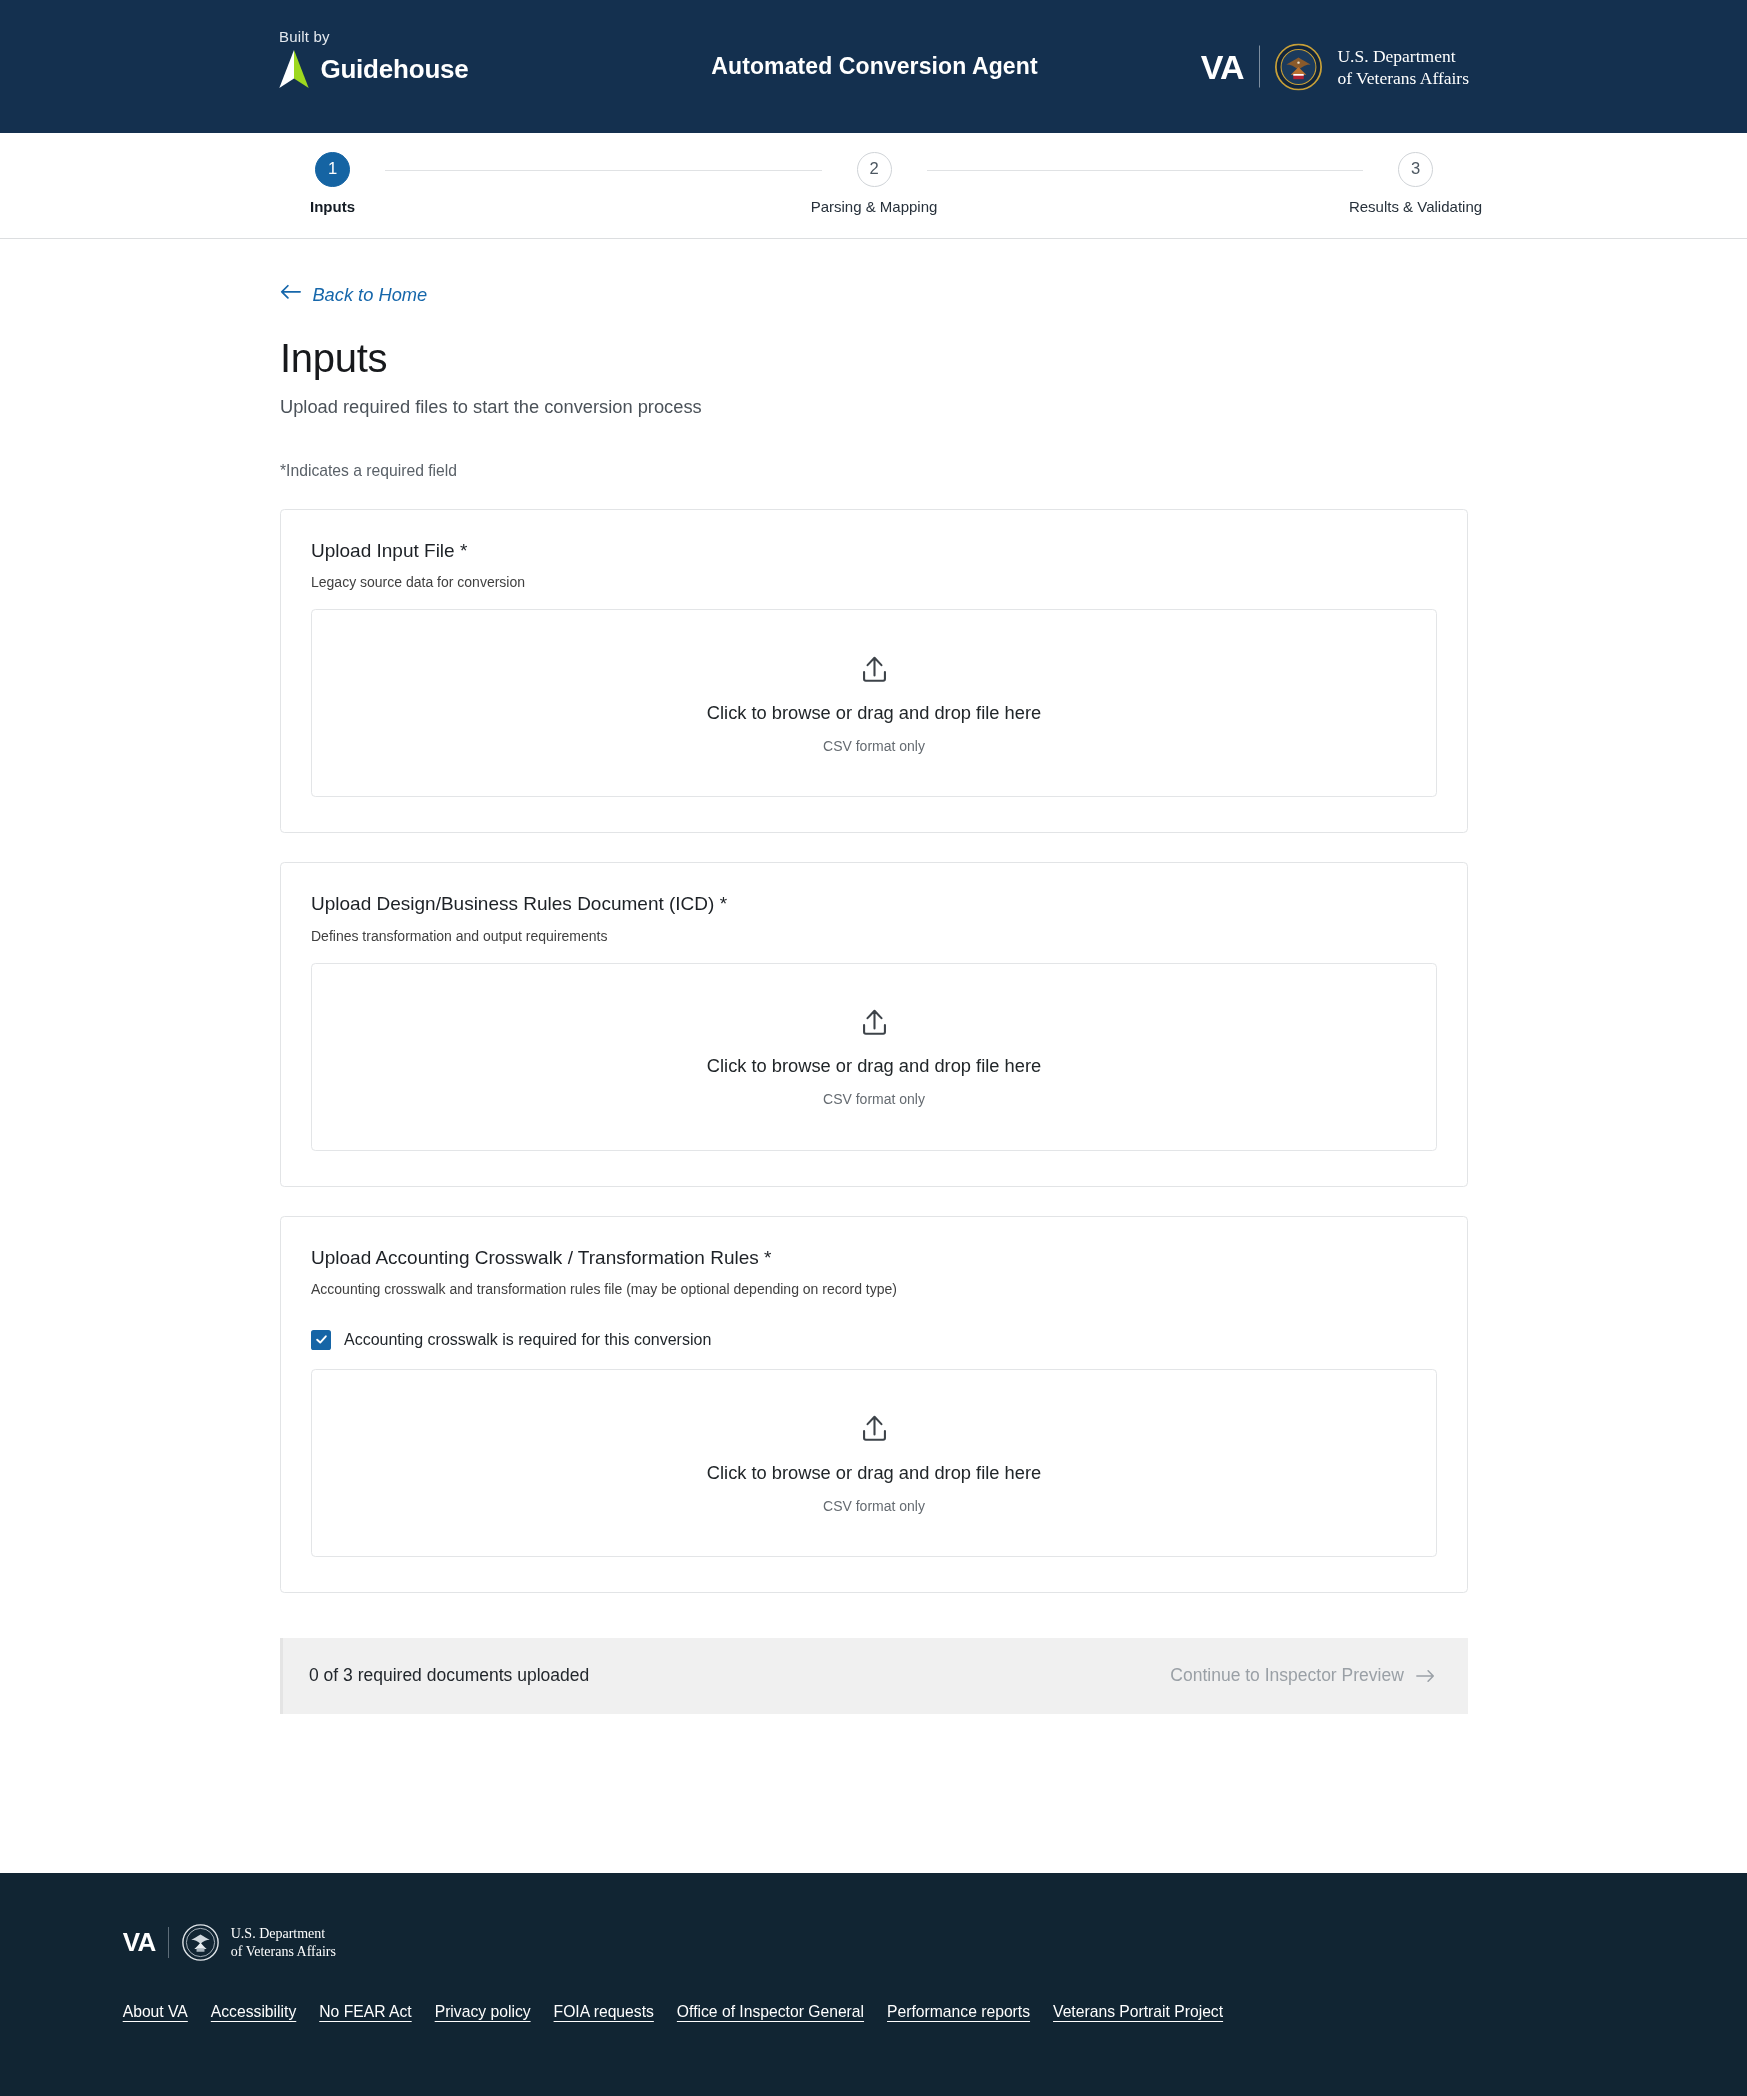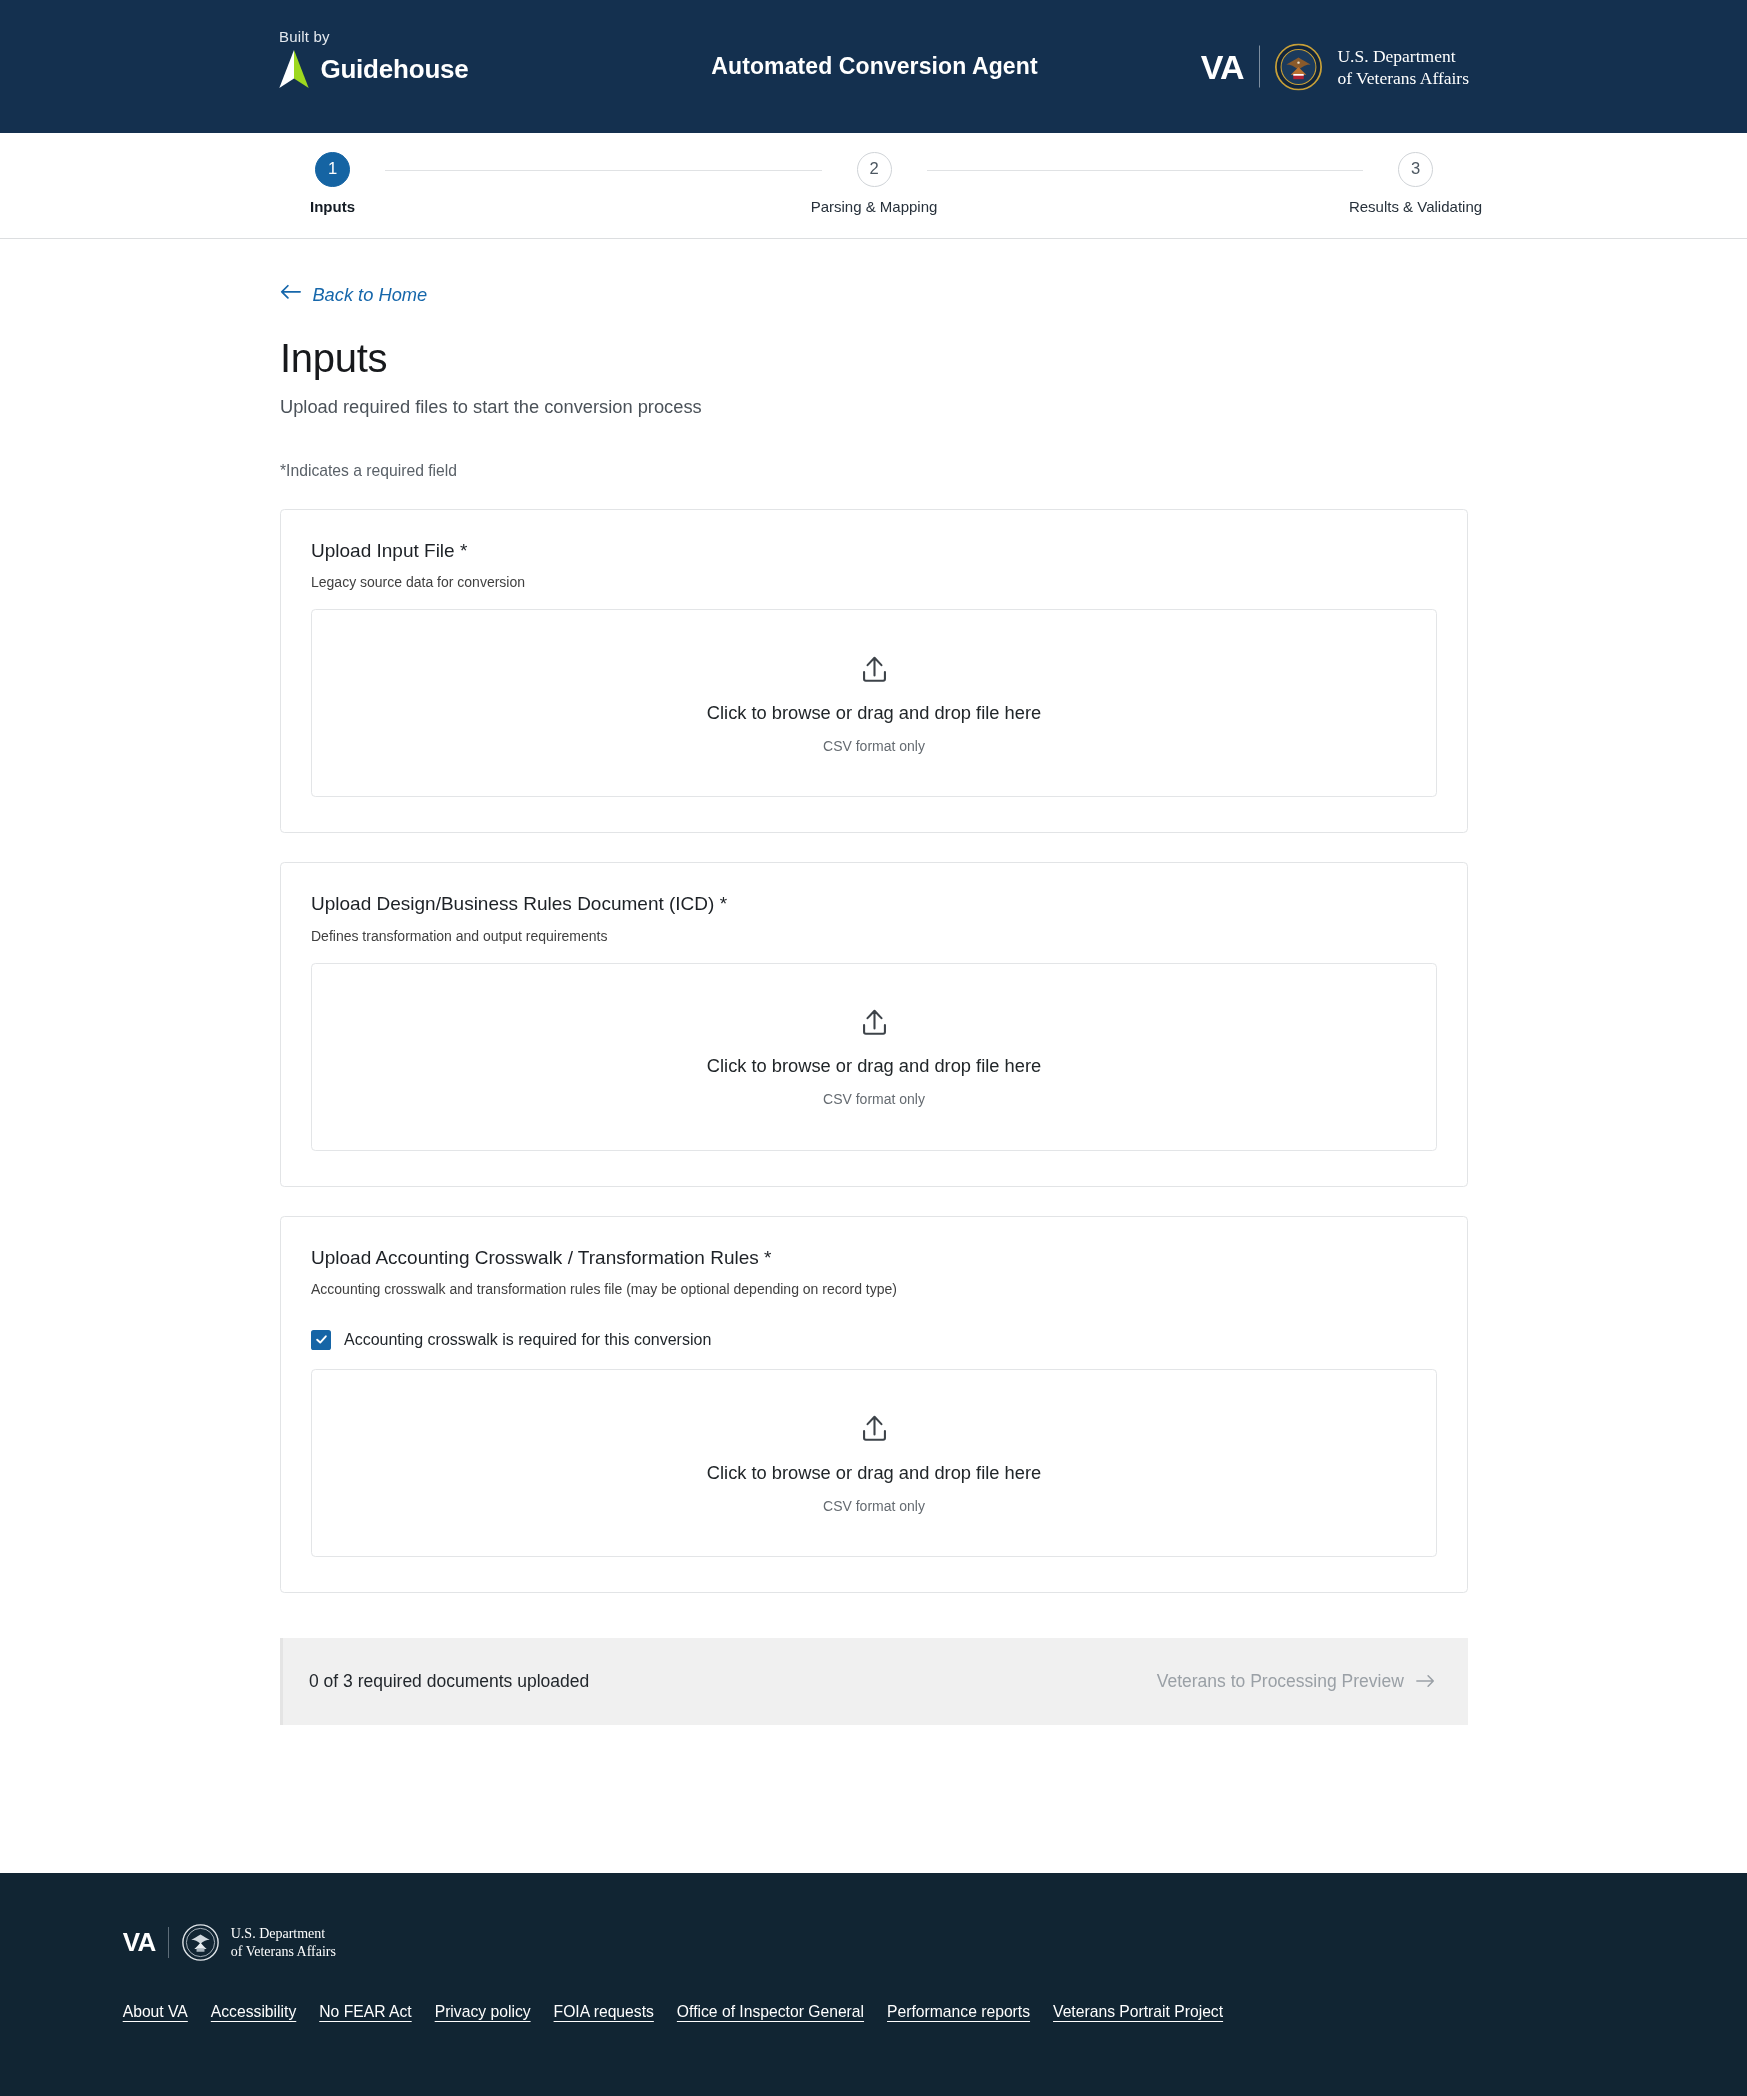--- a/index.html
+++ b/index.html
@@ -210,21 +210,21 @@
     flex: none;
   }
   .checkbox svg { width: 13px; height: 13px; display: block; }
   .checkbox-label { font-size: 16px; color: #22272c; }
 
   
   .action-bar {
     margin-top: 45px;
     background: #f0f0f0;
     border-left: 3.5px solid #e4e4e4;
-    height: 87px;
+    height: 76px;
     display: flex;
     align-items: center;
     justify-content: space-between;
     padding: 0 33px 0 26px;
   }
   .upload-count { font-size: 17.5px; color: #22272c; }
   .continue-btn {
     display: inline-flex;
     align-items: center;
     gap: 12.2px;
@@ -410,21 +410,21 @@
           </span>
           <div class="dropzone-main">Click to browse or drag and drop file here</div>
           <div class="dropzone-sub">CSV format only</div>
         </div>
       </section>
 
       
       <div class="action-bar">
         <span class="upload-count">0 of 3 required documents uploaded</span>
         <button class="continue-btn" disabled="">
-          <span>Veterans to Processing Preview</span>
+          <span>Continue to Inspector Preview</span>
           <span>
             <svg class="continue-arrow" viewBox="0 0 22 16" aria-hidden="true">
               <path d="M1 8 H20 M14 2 L20 8 L14 14" fill="none" stroke="#9aa0a6" stroke-width="1.8" stroke-linecap="round" stroke-linejoin="round"></path>
             </svg>
           </span>
         </button>
       </div>
 
     </div>
   </main>

